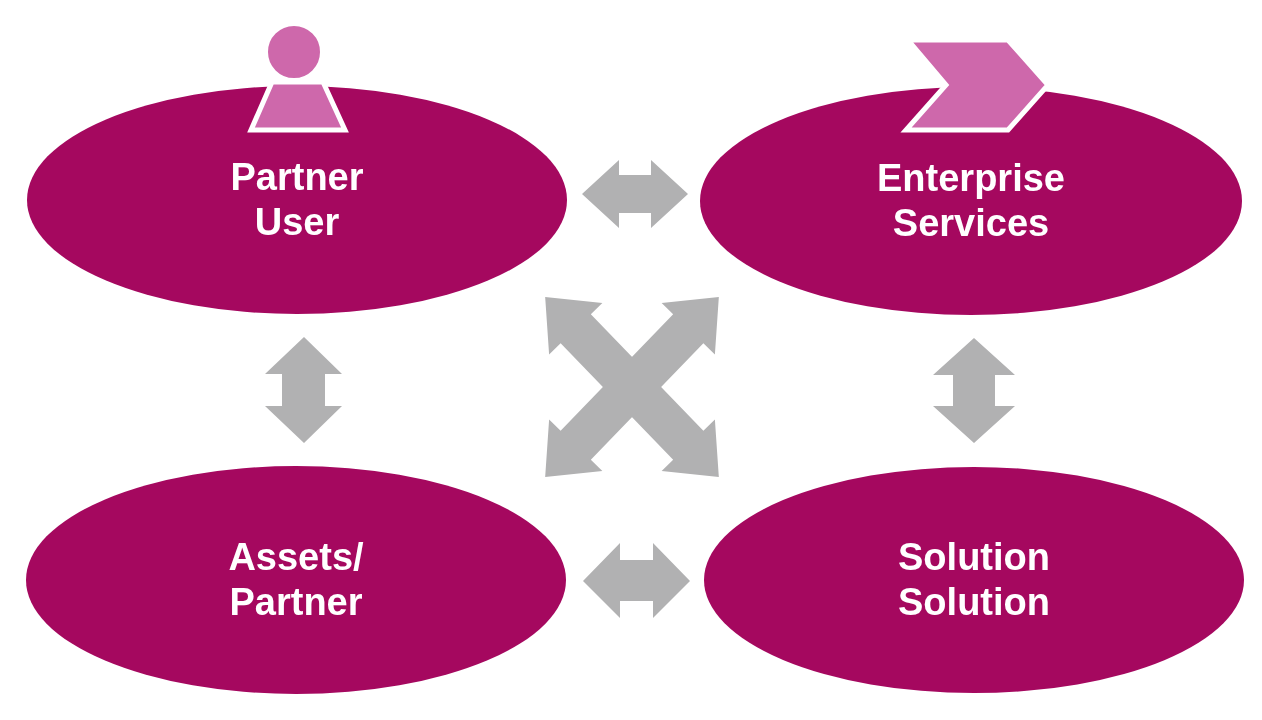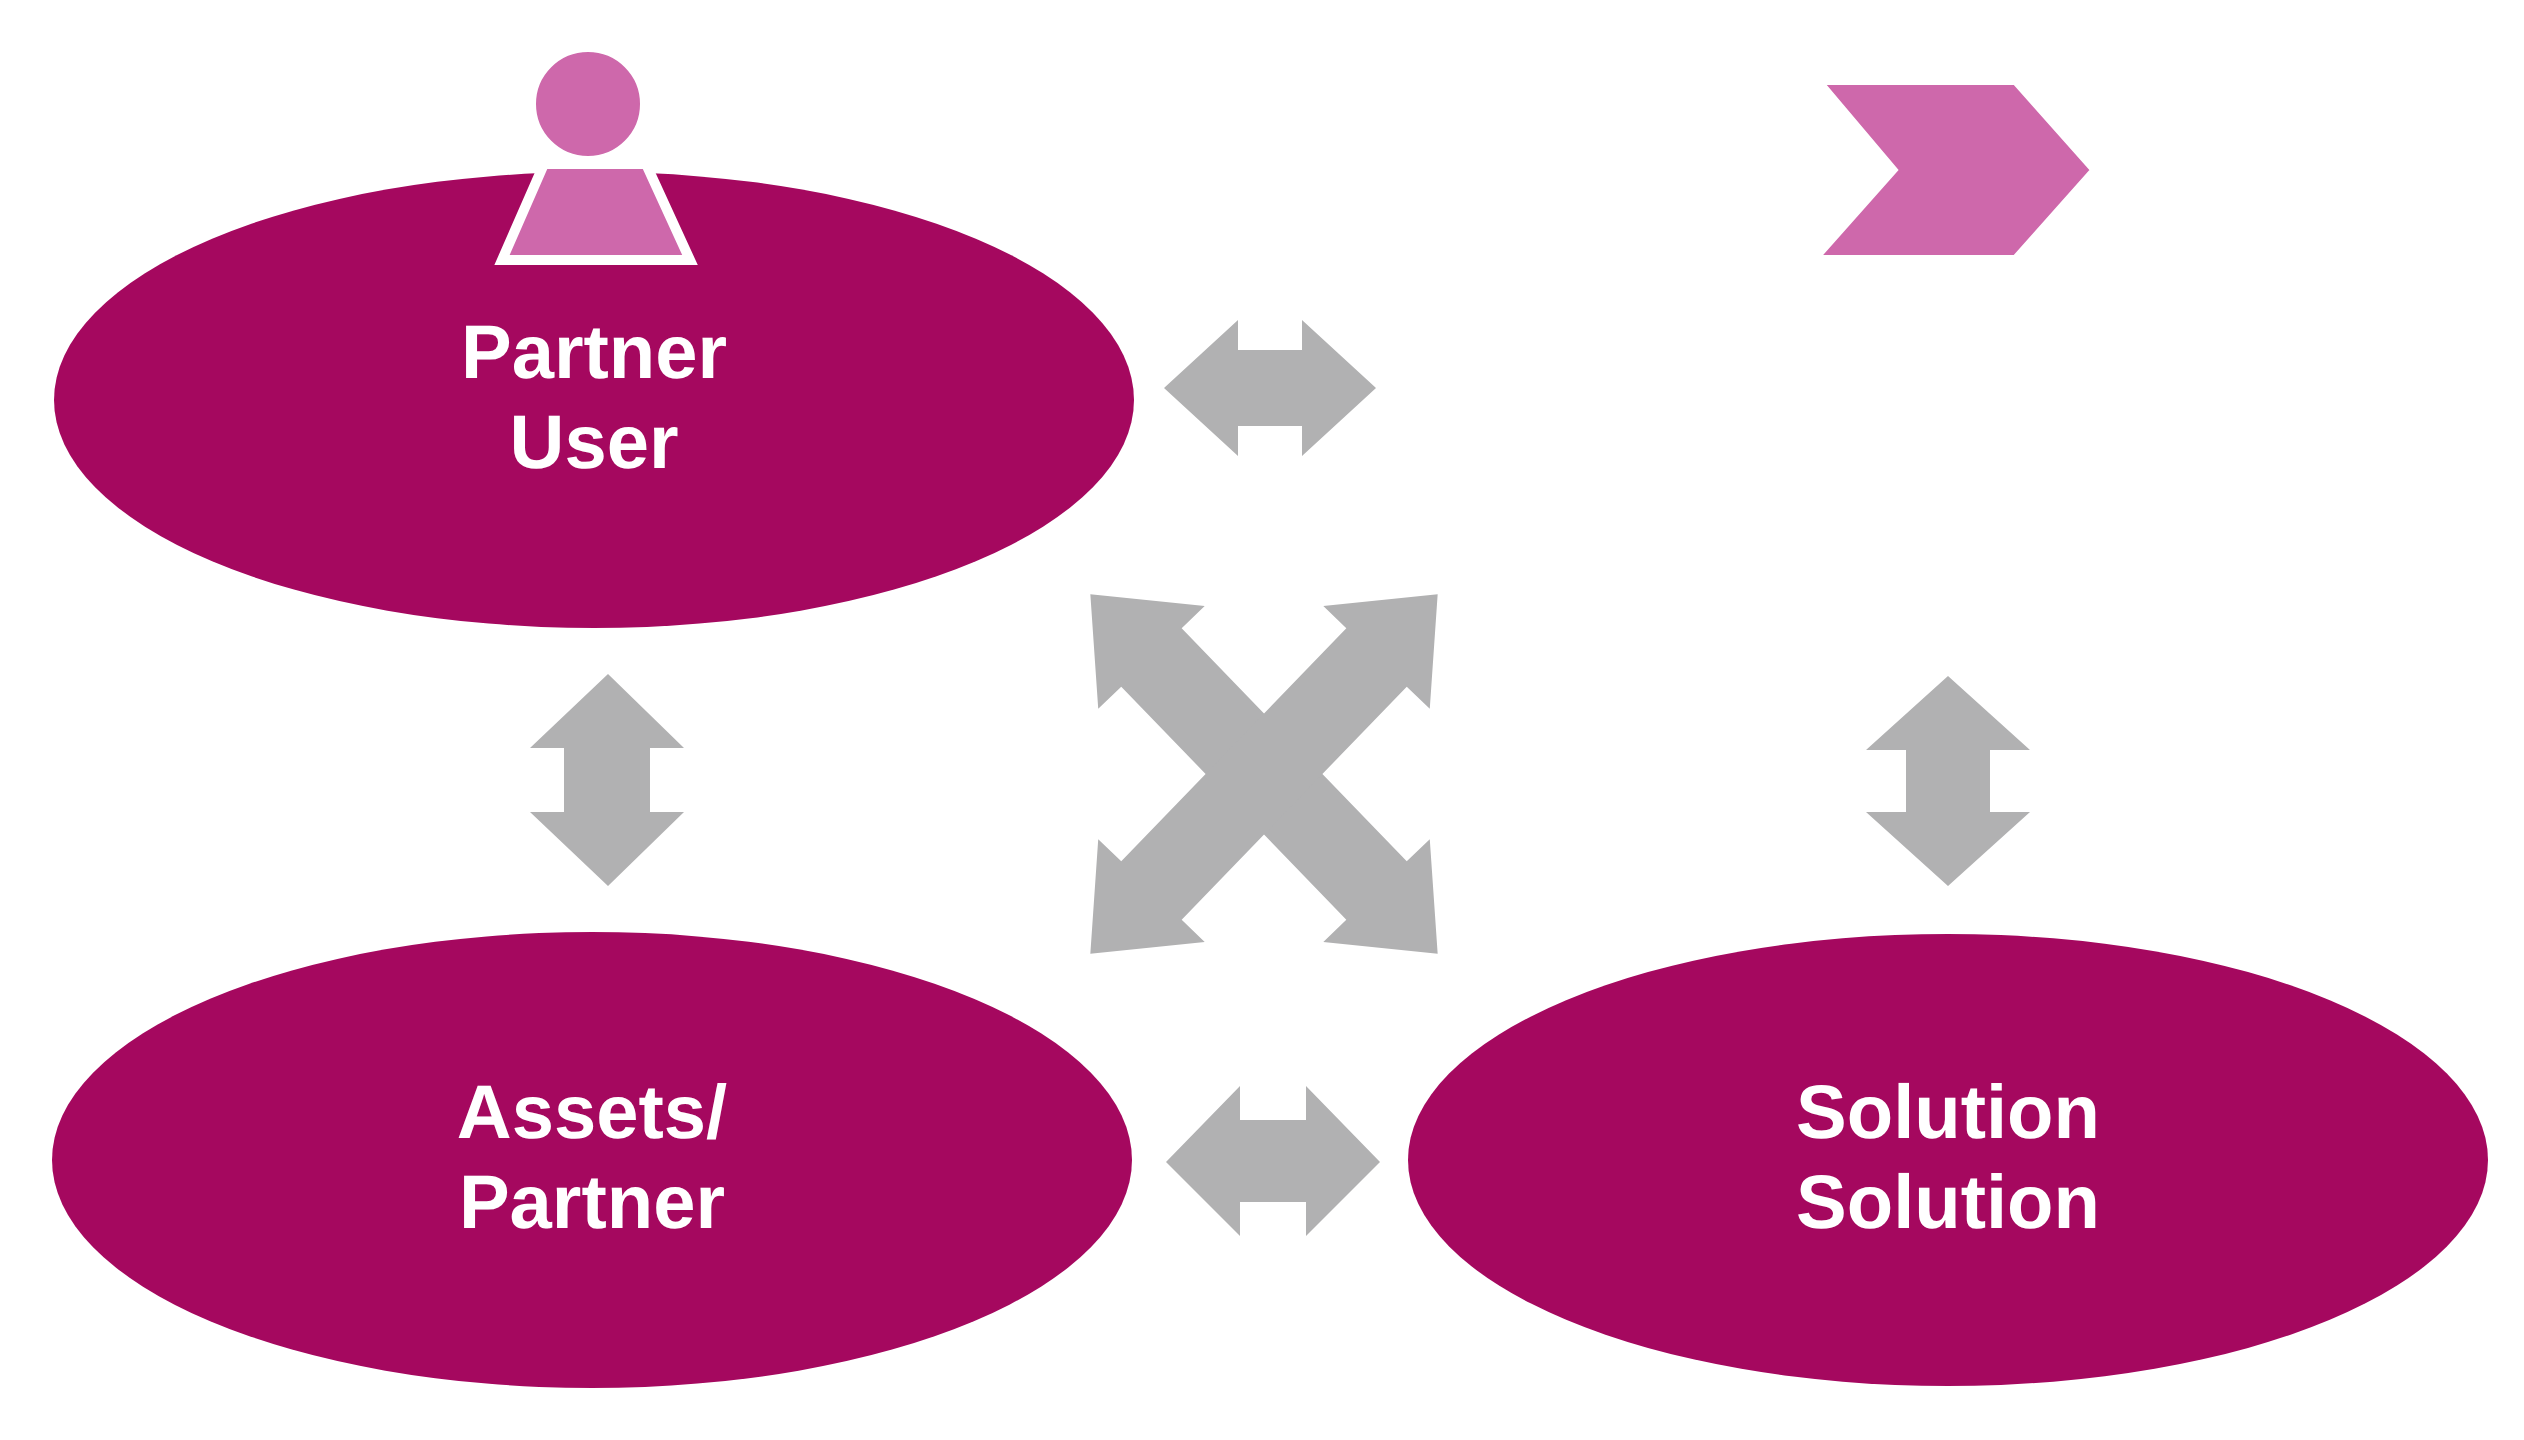--- a/index.html
+++ b/index.html
@@ -51,20 +51,26 @@
 
 <div class="canvas">
 
   <div class="node" style="left:27px;top:86px;width:540px;height:228px;">
     <div class="node-label">
       <div class="line">Partner</div>
       <div class="line">User</div>
     </div>
   </div>
 
+  <div class="node" style="left:700px;top:87px;width:542px;height:228px;">
+    <div class="node-label">
+      <div class="line">Enterprise</div>
+      <div class="line">Services</div>
+    </div>
+  </div>
 
   <div class="node" style="left:26px;top:466px;width:540px;height:228px;">
     <div class="node-label">
       <div class="line">Assets/</div>
       <div class="line">Partner</div>
     </div>
   </div>
 
   <div class="node" style="left:704px;top:467px;width:540px;height:226px;">
     <div class="node-label">

